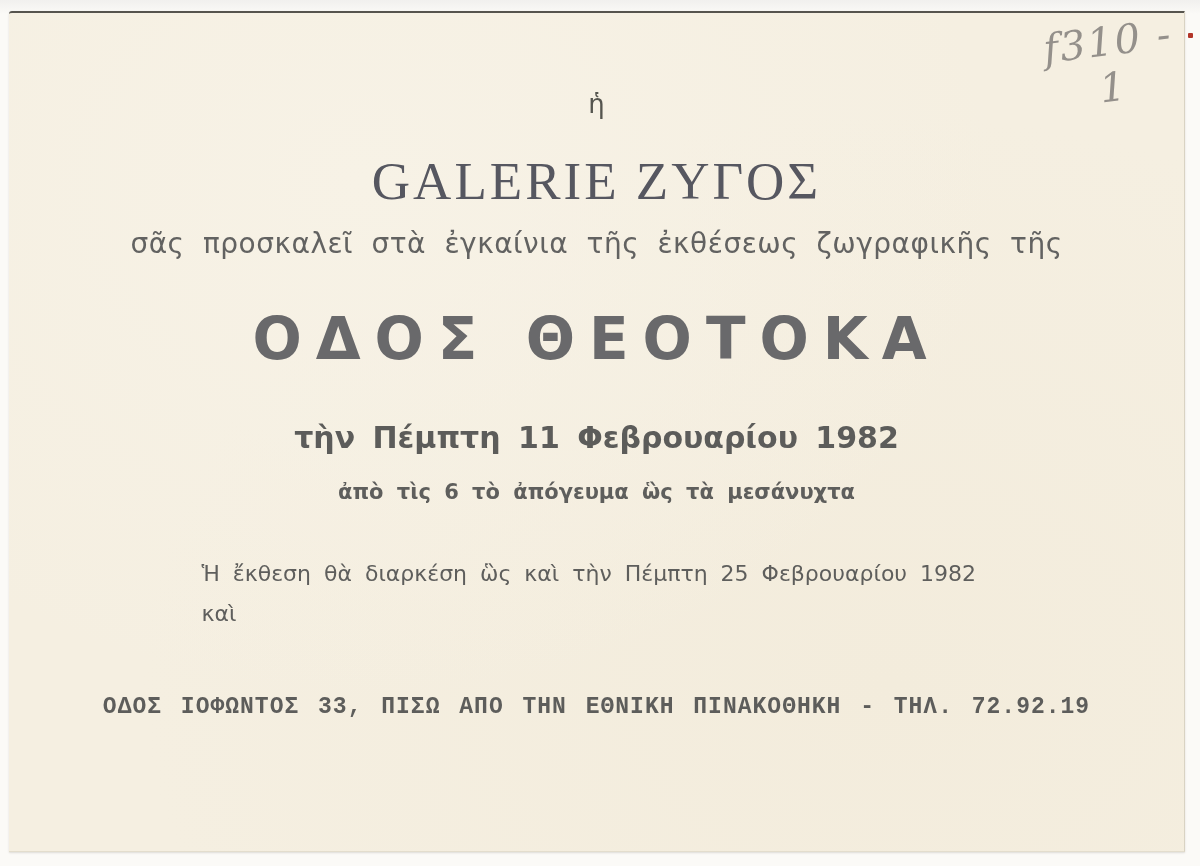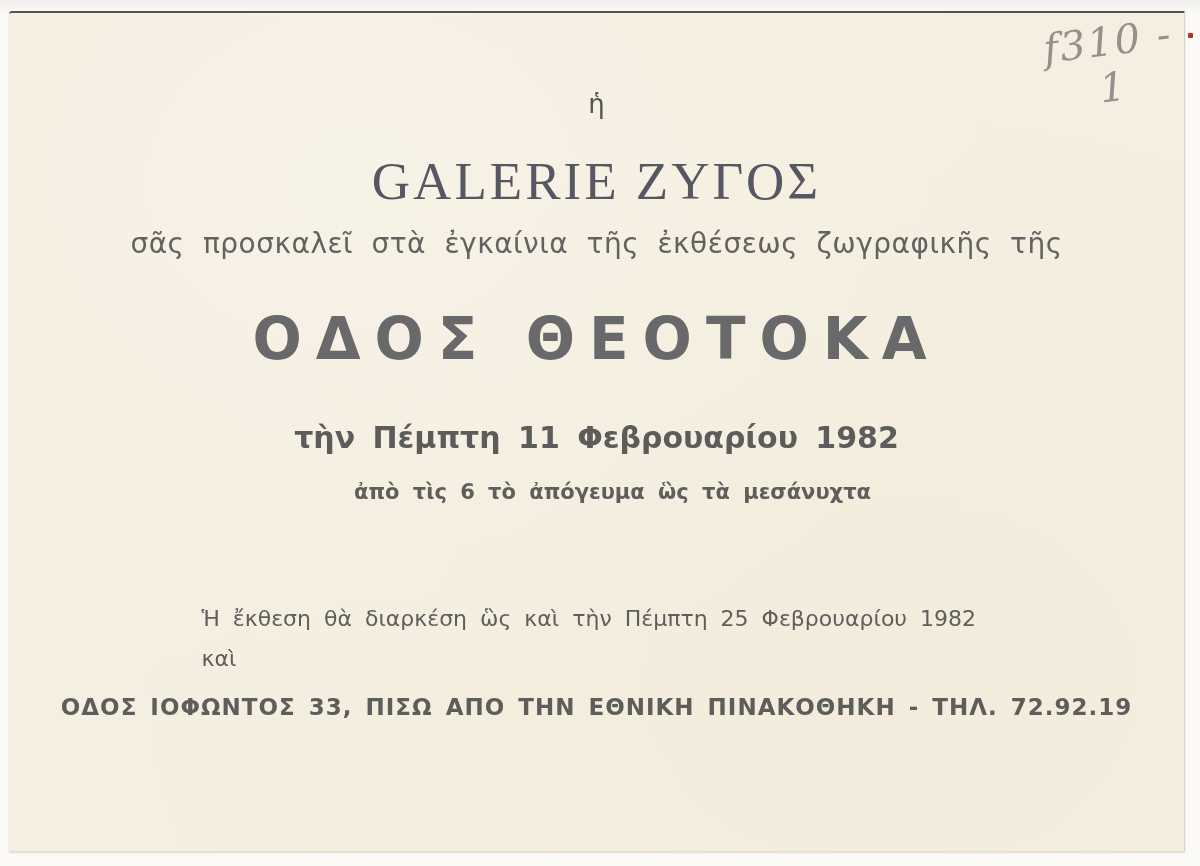--- a/index.html
+++ b/index.html
@@ -66,42 +66,41 @@
     font-weight: bold;
     word-spacing: 7px;
     color: #5c5c5a;
   }
   .opening-hours {
     top: 467px;
     font-size: 21px;
     font-weight: bold;
     word-spacing: 6px;
     color: #5e5e5c;
-    padding-left: 16px;
   }
   .duration-block {
     position: absolute;
     top: 541px;
     left: 50%;
     transform: translateX(-50%);
     width: 790px;
     text-align: left;
     font-size: 22px;
     line-height: 40px;
     word-spacing: 6px;
     color: #5e5e5c;
-    margin-top: 45px;
   }
   .address-line {
     top: 681px;
     font-size: 23px;
     font-weight: bold;
     letter-spacing: 1px;
     word-spacing: 4px;
     color: #5d5d5b;
+    font-family: Liberation Mono, monospace;
   }
   .handwriting {
     position: absolute;
     top: 18px;
     left: 1028px;
     width: 165px;
     text-align: center;
     font-family: "DejaVu Serif", serif;
     font-style: italic;
     font-size: 40px;

